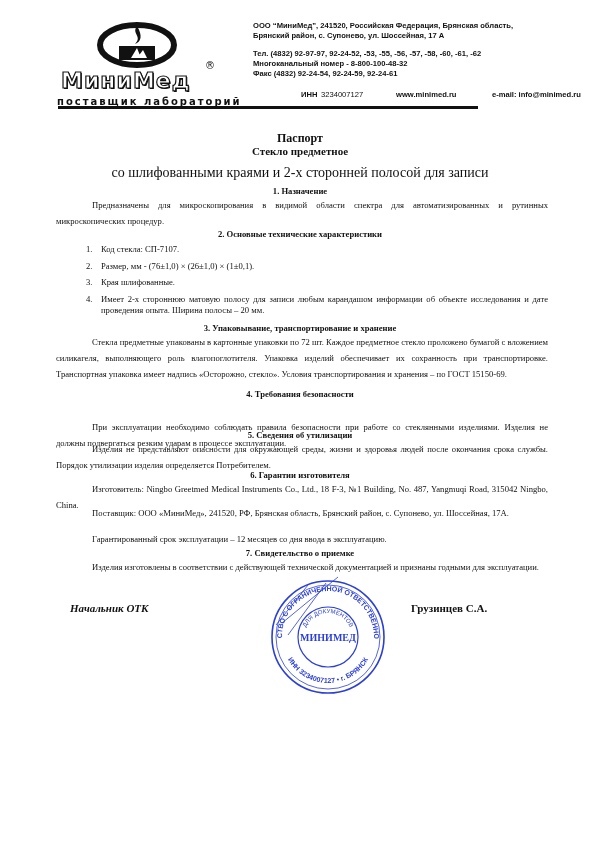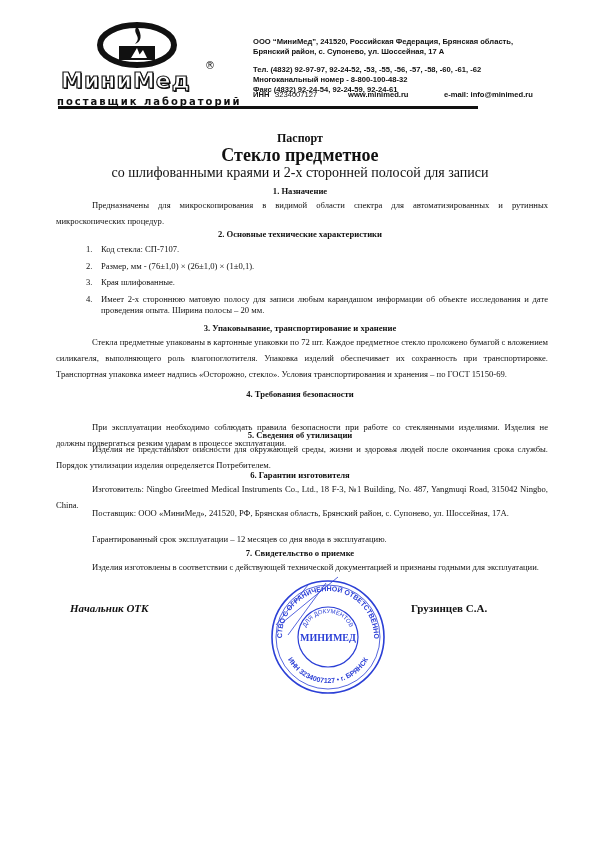--- a/index.html
+++ b/index.html
@@ -6,29 +6,29 @@
   body { width: 600px; height: 848px; position: relative; overflow: hidden; font-family: "Liberation Serif", serif; color: #111; }
 
   
   .logo { position: absolute; left: 55px; top: 18px; width: 170px; height: 80px; }
   .logo-emblem { position: absolute; left: 42px; top: 4px; width: 80px; height: 46px; }
   .logo-word { position: absolute; left: 6px; top: 50px; font-family: "DejaVu Sans", sans-serif; font-weight: bold; font-size: 22px; letter-spacing: 1px; color: #fff;
     -webkit-text-stroke: 1.2px #111; text-shadow: 1px 1px 0 #111; }
   .logo-reg { position: absolute; left: 150px; top: 42px; font-size: 10px; font-family: "DejaVu Sans", sans-serif; }
   .logo-tag { position: absolute; left: 2px; top: 78px; font-family: "DejaVu Sans", sans-serif; font-weight: bold; font-size: 10px; letter-spacing: 2px; color: #111; white-space: nowrap; }
 
-  .hdr { position: absolute; left: 253px; font-family: "Liberation Sans", sans-serif; font-weight: bold; font-size: 7.6px; line-height: 10px; color: #111; white-space: nowrap; margin-top: 16px; }
+  .hdr { position: absolute; left: 253px; font-family: "Liberation Sans", sans-serif; font-weight: bold; font-size: 7.6px; line-height: 10px; color: #111; white-space: nowrap; }
   .hdr-row { position: absolute; left: 253px; top: 90px; width: 300px; font-family: "Liberation Sans", sans-serif; font-size: 7.6px; color: #111; }
-  .hdr-row span { position: absolute; top: 0; white-space: nowrap; }
+  .hdr-row span { position: absolute; top: 0; white-space: nowrap; margin-left: 48px; }
   .hdr-rule { position: absolute; left: 58px; top: 106px; width: 420px; height: 3px; background: #111; }
 
   
   .center { position: absolute; left: 50px; width: 500px; text-align: center; }
   .title1 { top: 131px; font-weight: bold; font-size: 12px; }
-  .title2 { top: 145px; font-weight: bold; font-size: 18px; }
+  .title2 { top: 145px; font-weight: bold; font-size: 11px; }
   .title3 { top: 165px; font-size: 14px; }
   .sec { font-weight: bold; font-size: 8.6px; }
   .para { position: absolute; left: 56px; width: 492px; font-size: 8.6px; line-height: 16px; text-align: justify; text-indent: 36px; }
   .list { position: absolute; left: 86px; width: 462px; font-size: 8.6px; line-height: 11px; margin: 0; padding: 0; list-style: none; }
   .list li { position: relative; padding-left: 15px; margin-bottom: 5.5px; text-align: justify; }
   .list li .num { position: absolute; left: 0; top: 0; }
 
   .sig { position: absolute; top: 602px; font-weight: bold; font-size: 11px; }
 
   .stamp { position: absolute; left: 268px; top: 575px; width: 120px; height: 120px; }
@@ -49,21 +49,21 @@
 </div>
 
 <div class="hdr" style="top:21px;">ООО “МиниМед”, 241520, Российская Федерация, Брянская область,</div>
 <div class="hdr" style="top:31px;">Брянский район, с. Супонево, ул. Шоссейная, 17 А</div>
 <div class="hdr" style="top:49px;">Тел. (4832) 92-97-97, 92-24-52, -53, -55, -56, -57, -58, -60, -61, -62</div>
 <div class="hdr" style="top:59px;">Многоканальный номер - 8-800-100-48-32</div>
 <div class="hdr" style="top:69px;">Факс (4832) 92-24-54, 92-24-59, 92-24-61</div>
 
 <div class="hdr-row">
   <span style="left:0; font-weight:bold;">ИНН</span>
-  <span style="left:22px;">3234007127</span>
+  <span style="left:8px;padding-left:12px;">3234007127</span>
   <span style="left:95px; font-weight:bold;">www.minimed.ru</span>
   <span style="left:191px; font-weight:bold;">e-mail: info@minimed.ru</span>
 </div>
 <div class="hdr-rule"></div>
 
 <div class="center title1">Паспорт</div>
 <div class="center title2">Стекло предметное</div>
 <div class="center title3">со шлифованными краями и 2-х сторонней полосой для записи</div>
 
 <div class="center sec" style="top:186px;">1. Назначение</div>

